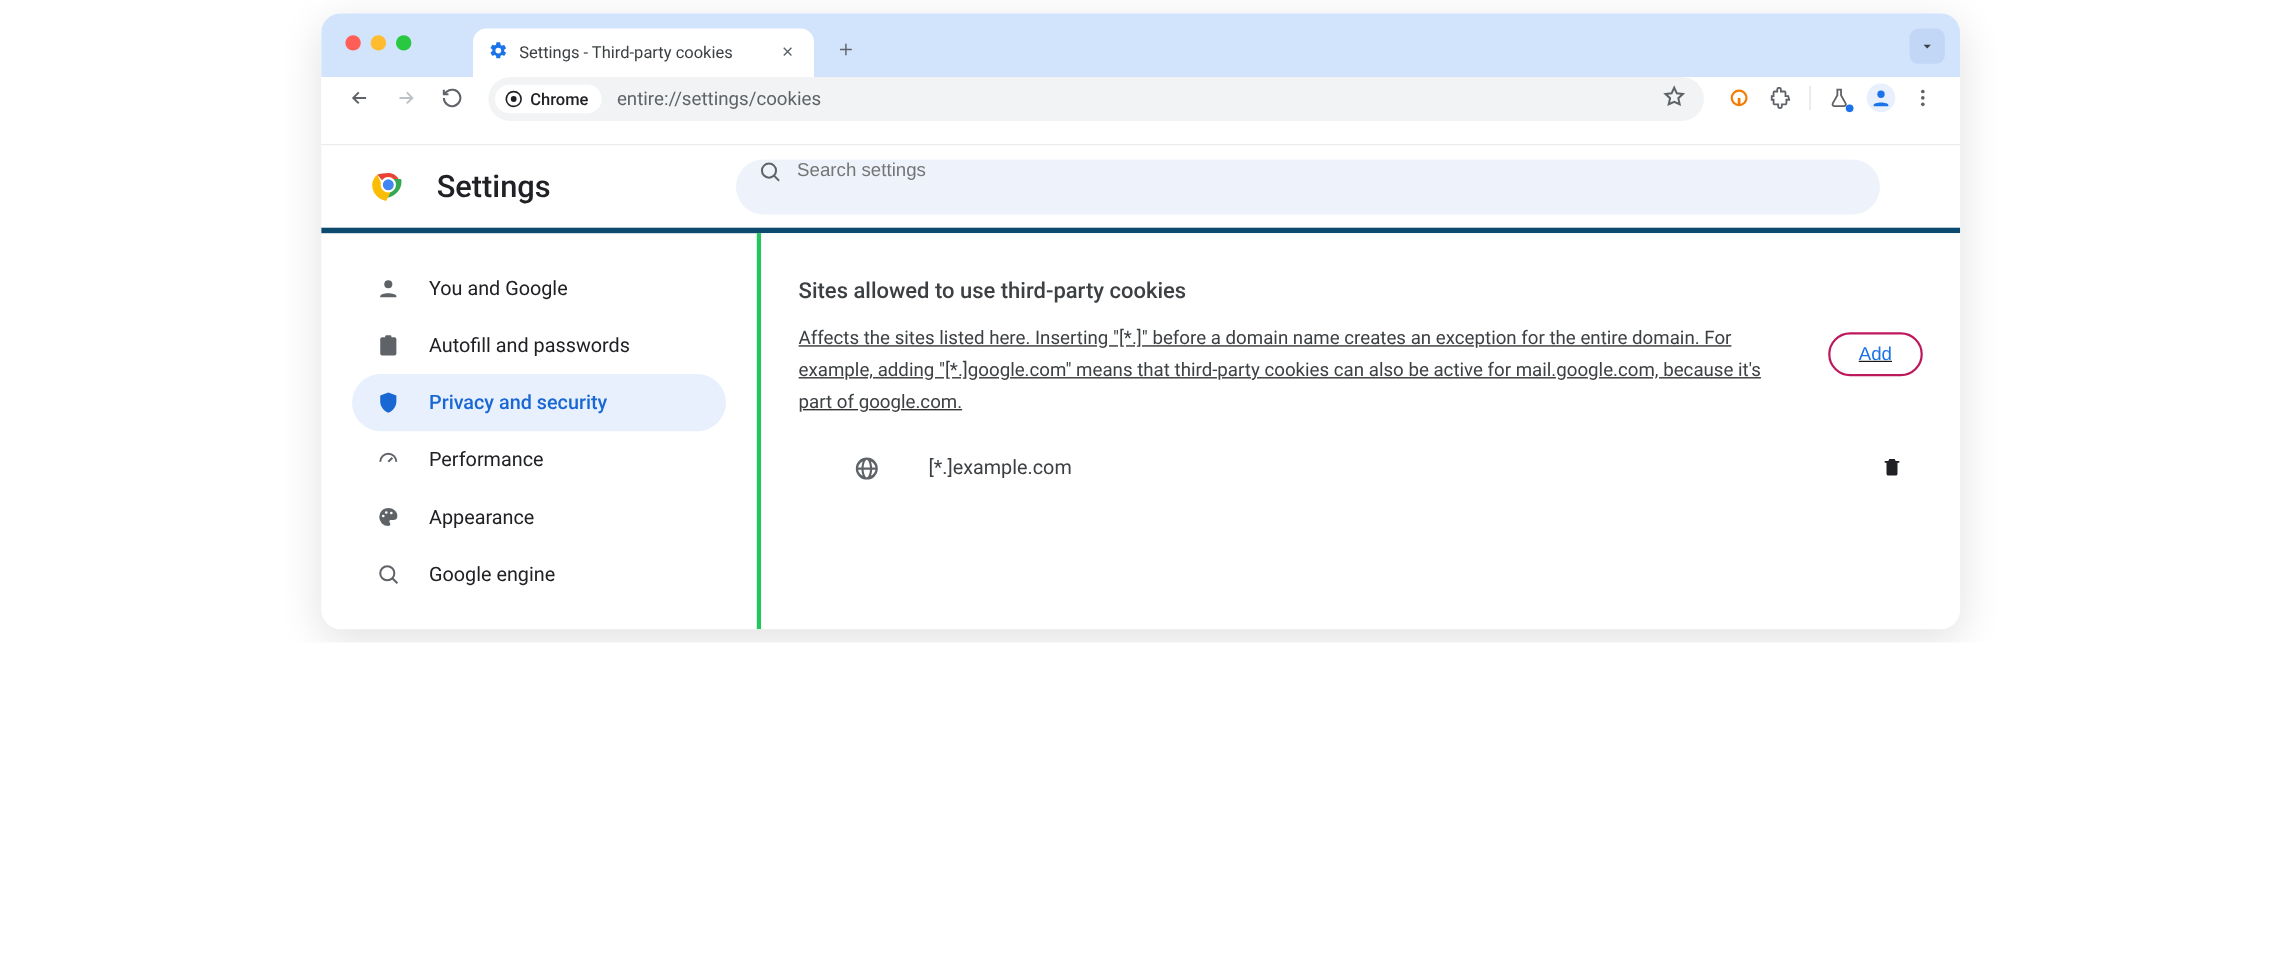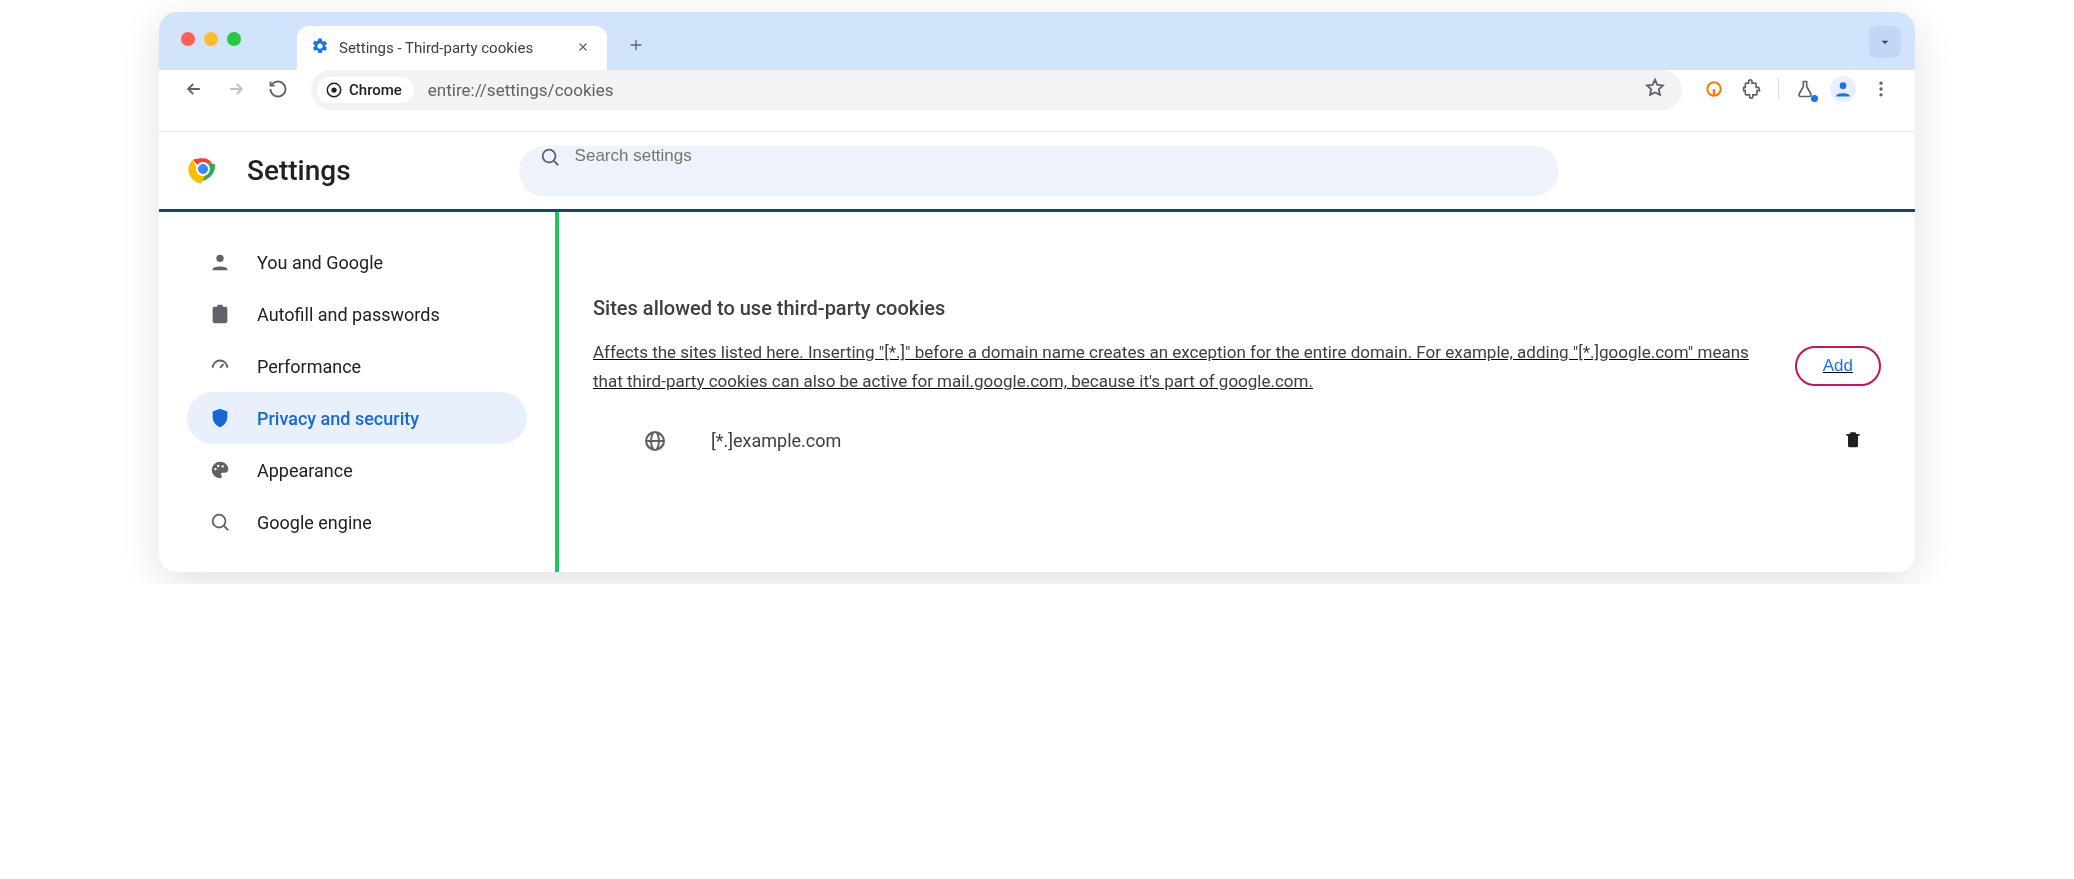--- a/index.html
+++ b/index.html
@@ -1,18 +1,18 @@
 <!DOCTYPE html>
 <html><head>
 <meta charset="utf-8">
 <style>
   * { margin: 0; padding: 0; box-sizing: border-box; }
   html, body { font-family: -apple-system, BlinkMacSystemFont, "Segoe UI", Roboto, Arial, sans-serif; background: #fff; }
   .window {
-    width: 1756px;
+    width: 1490px;
     margin: 12px auto;
     border-radius: 18px;
     overflow: hidden;
     box-shadow: 0 10px 40px rgba(0,0,0,0.12);
     background: #fff;
   }
   
   .titlebar {
     background: #d2e3fc;
     height: 58px;
@@ -80,23 +80,23 @@
   .omni-star { margin-left:auto; margin-right:10px; color:#5f6368; cursor:pointer;}
   .toolbar-right { display:flex; align-items:center; gap:2px;}
   .toolbar-right .tbtn { width:36px; }
   .divider-v { width:1px; height:22px; background:#dadce0; margin:0 6px;}
   .avatar-circ { width:26px; height:26px; border-radius:50%; background:#e8f0fe; display:flex; align-items:center; justify-content:center; color:#1a73e8;}
   
   .settings-header {
     height: 80px;
     display: flex;
     align-items: center;
-    padding: 0 28px;
+    padding: 0 45px;
     gap: 28px;
-    border-bottom: 3px solid #0c4a6e;
+    border-bottom: 5px solid #0c4a6e;
   }
   .settings-title { font-size:28px; font-weight:500; color:#202124; }
   .search-settings {
     flex:1;
     max-width: 1040px;
     height:50px;
     background:#eef3fb;
     border-radius:25px;
     display:flex;
     align-items:flex-start;
@@ -107,21 +107,21 @@
   .search-settings svg{width:22px;height:22px;color:#5f6368;}
   .search-settings input{ border:none; background:transparent; font-size:17px; color:#5f6368; flex:1; outline:none;}
   
   .body { display:flex; height: 360px; }
   .sidebar { width: 400px; padding: 24px 28px; border-right: 4px solid #22c55e; overflow:hidden;}
   .side-item { display:flex; align-items:center; gap:26px; height:52px; padding:0 22px; border-radius:26px; font-size:18px; color:#202124; cursor:pointer;}
   .side-item svg { width:22px; height:22px; color:#5f6368; }
   .side-item.active { background:#e8f0fe; color:#1967d2; font-weight:500;}
   .side-item.active svg { color:#1967d2; }
   .main { flex:1; padding: 40px 34px 0 34px; background:#fff; position:relative; overflow:hidden;}
-  .section-title { font-size:20px; font-weight:500; color:#3c4043; margin-bottom:18px;margin-top:44px;}
+  .section-title { font-size:20px; font-weight:500; color:#3c4043; margin-bottom:18px;}
   .section-row { display:flex; gap:30px; align-items:flex-start;text-decoration:underline;}
   .section-desc { font-size:17px; color:#3c4043; line-height:1.7; flex:1;}
   .add-btn { border:2px solid #be185d; color:#1a73e8; background:#fff; font-size:17px; font-weight:500; padding:8px 26px; border-radius:22px; cursor:pointer; white-space:nowrap; margin-top:8px;}
   .site-row { display:flex; align-items:center; gap:44px; padding:18px 0 18px 50px; margin-top:14px;}
   .site-row .site-name { font-size:18px; color:#3c4043; flex:1;}
   .site-row svg.globe { width:24px; height:24px; color:#5f6368;}
   .trash { color:#202124; cursor:pointer; margin-right:18px;}
   .trash svg{width:20px;height:22px;}
 </style>
 </head>
@@ -260,32 +260,32 @@
           </svg>
         <span>You and Google</span>
       </div>
       <div class="side-item">
         <svg viewBox="0 0 24 24" fill="currentColor">
             <path d="M16 4h2a2 2 0 0 1 2 2v14a2 2 0 0 1-2 2H6a2 2 0 0 1-2-2V6a2 2 0 0 1 2-2h2"></path>
             <rect x="9" y="2" width="6" height="4" rx="1"></rect>
           </svg>
         <span>Autofill and passwords</span>
       </div>
+      <div class="side-item active">
+        <svg viewBox="0 0 24 24" fill="currentColor">
+            <path d="M12 2l8 3v6c0 5-3.4 9.5-8 11-4.6-1.5-8-6-8-11V5l8-3z"></path>
+          </svg>
+        <span>Privacy and security</span>
+      </div>
       <div class="side-item">
         <svg viewBox="0 0 24 24" fill="none" stroke="currentColor" stroke-width="2">
             <path d="M4 14a8 8 0 1 1 16 0"></path>
             <path d="M12 14l4-4"></path>
           </svg>
         <span>Performance</span>
-      </div>
-      <div class="side-item active">
-        <svg viewBox="0 0 24 24" fill="currentColor">
-            <path d="M12 2l8 3v6c0 5-3.4 9.5-8 11-4.6-1.5-8-6-8-11V5l8-3z"></path>
-          </svg>
-        <span>Privacy and security</span>
       </div>
       <div class="side-item">
         <svg viewBox="0 0 24 24" fill="currentColor">
             <path d="M12 3a9 9 0 1 0 0 18c1 0 2-.8 2-2 0-.5-.2-1-.5-1.3-.3-.4-.5-.8-.5-1.2 0-1 .8-1.5 1.7-1.5H17a4 4 0 0 0 4-4c0-4.4-4-8-9-8z"></path>
             <circle cx="7" cy="11" r="1.3" fill="#fff"></circle>
             <circle cx="10" cy="7.5" r="1.3" fill="#fff"></circle>
             <circle cx="15" cy="8" r="1.3" fill="#fff"></circle>
           </svg>
         <span>Appearance</span>
       </div>

